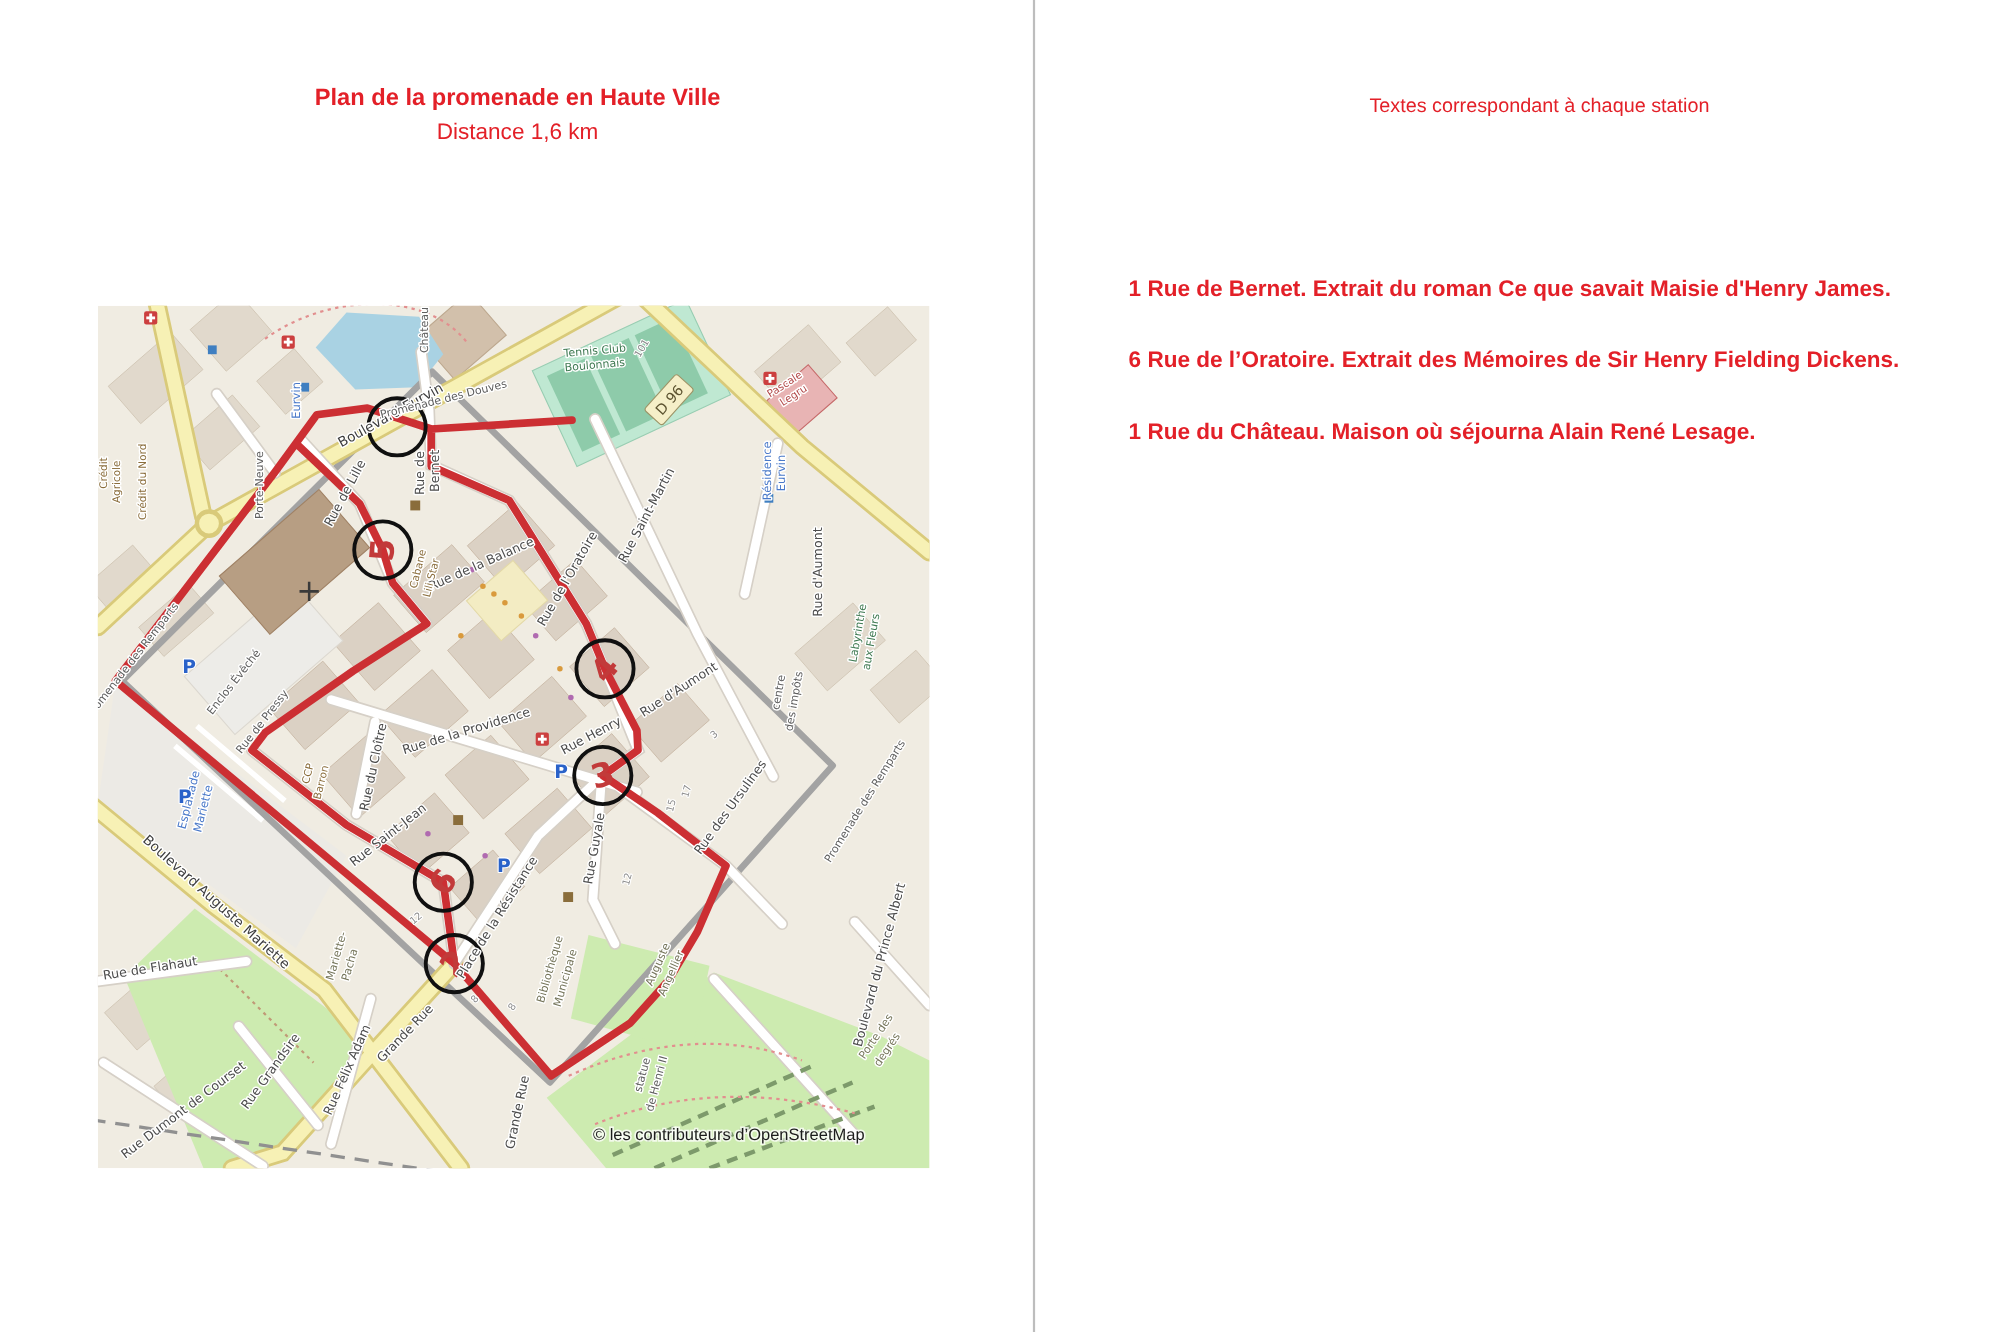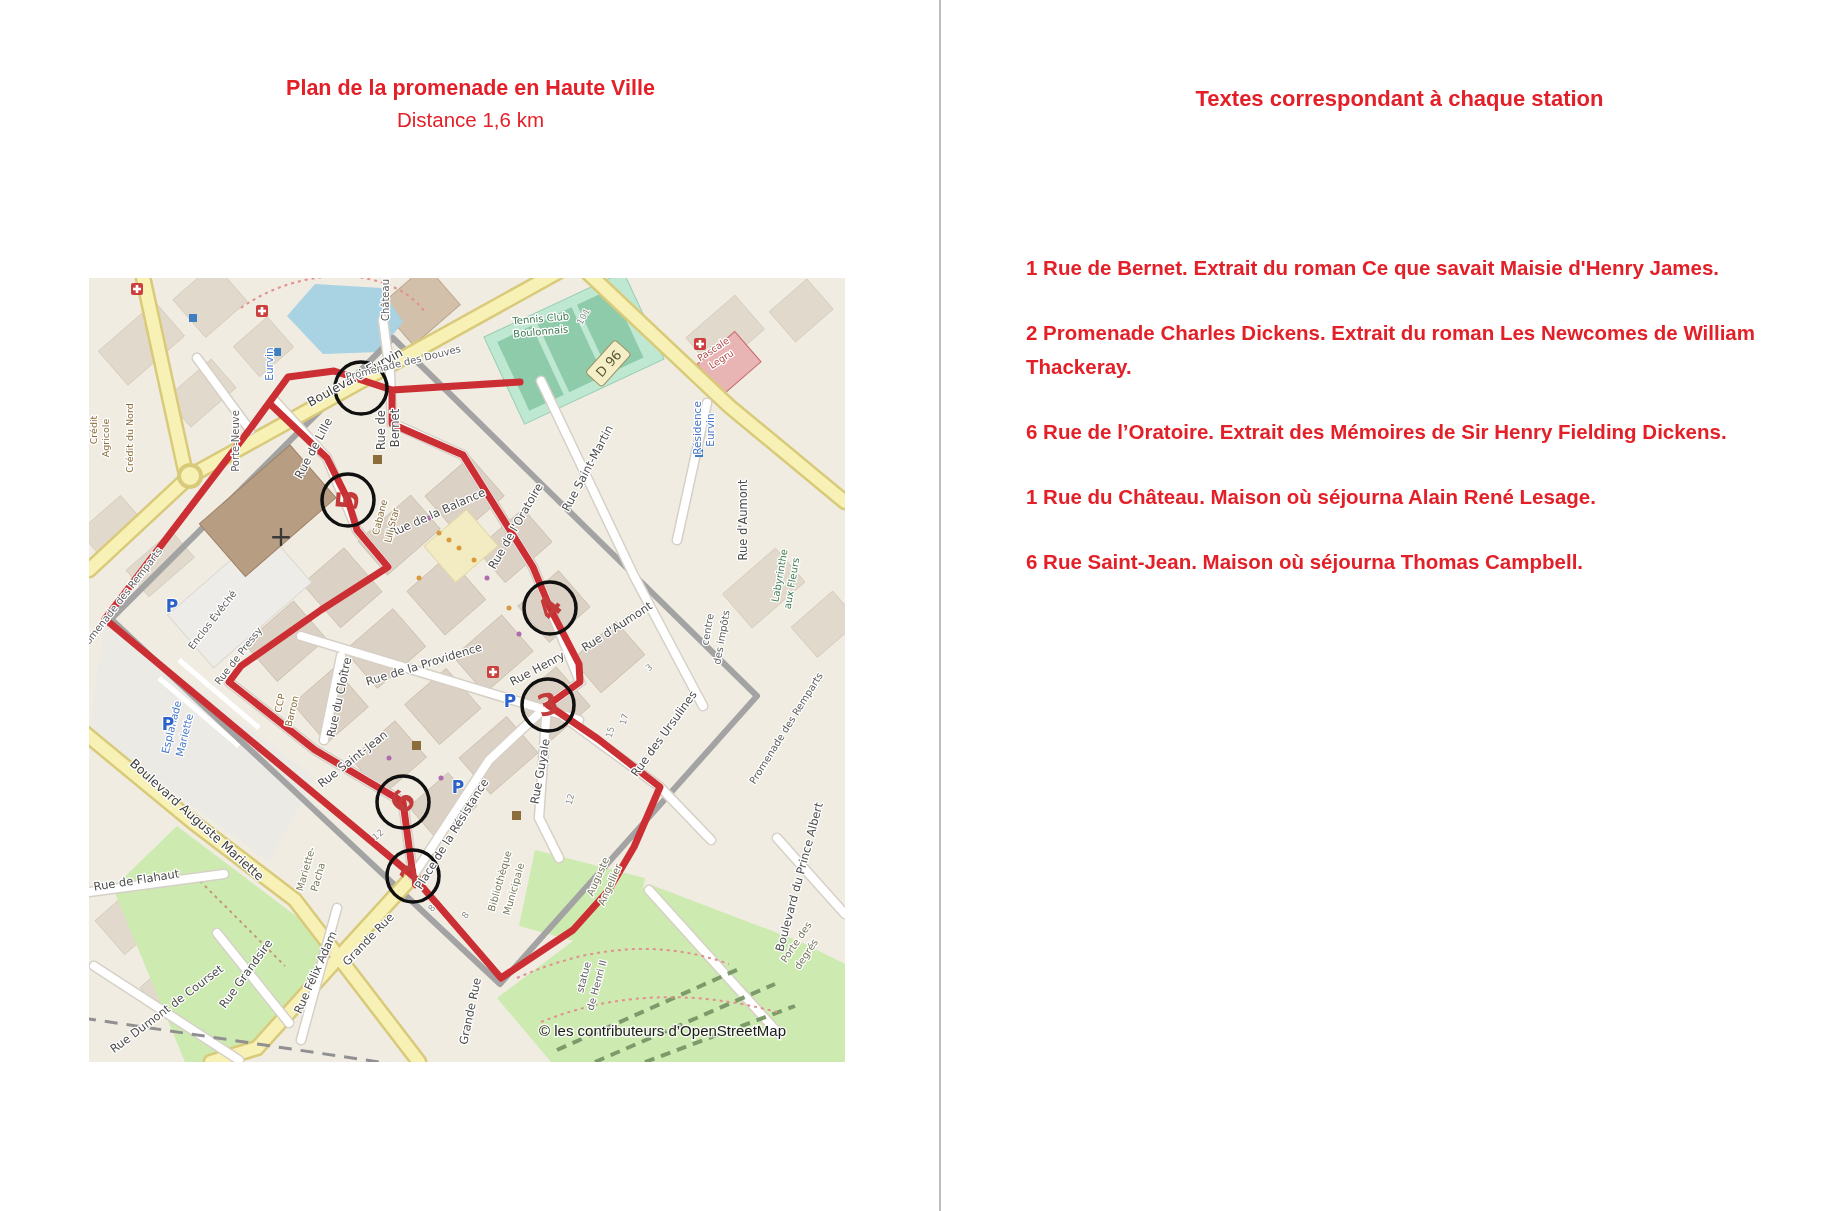--- a/index.html
+++ b/index.html
@@ -9,21 +9,21 @@
   
   .left-col{position:absolute;left:0;top:0;width:941px;height:865px;}
   .left-head{padding-top:76px;text-align:center;color:#e32028;}
   .left-title{font-size:21.5px;font-weight:bold;margin:0;}
   .left-sub{font-size:20.5px;margin:7px 0 0 0;}
   .map-wrap{position:absolute;left:89px;top:278px;width:756px;height:784px;}
   
   .right-col{position:absolute;left:941px;top:0;width:887px;height:1211px;
              padding:0;box-sizing:border-box;color:#e32028;}
   .right-inner{margin:86px 55px 0 85px;width:747px;}
-  .right-heading{font-size:22px;font-weight:bold;text-align:center;margin:0;}
+  .right-heading{font-size:18px;font-weight:normal;text-align:center;margin:0;}
   .right-items{margin-top:139px;width:745px;font-weight:bold;}
   .right-items p{font-size:20.5px;line-height:34px;margin:0 0 31px 0;}
   
   svg{display:block;}
   .lbl{font-family:"DejaVu Sans",sans-serif;font-size:11.5px;fill:#4c4c4c;
        text-anchor:middle;paint-order:stroke;stroke:#ffffff;stroke-width:2.6px;
        stroke-linejoin:round;}
   .lbl-road{fill:#3d3d3d;font-size:12.5px;}
   .lbl-small{fill:#5f5f5f;font-size:10px;}
   .lbl-blue{fill:#4a79c9;font-size:10.5px;}
@@ -288,19 +288,17 @@
   </div>
 </div>
 
 <div class="divider"></div>
 
 <div class="right-col">
   <div class="right-inner">
     <p class="right-heading">Textes correspondant à chaque station</p>
     <div class="right-items">
       <p>1 Rue de Bernet. Extrait du roman Ce que savait Maisie d'Henry James.</p>
-      <p>2 Promenade Charles Dickens. Extrait du roman Les Newcomes de William Thackeray.</p>
       <p>6 Rue de l’Oratoire. Extrait des Mémoires de Sir Henry Fielding Dickens.</p>
       <p>1 Rue du Château. Maison où séjourna Alain René Lesage.</p>
-      <p>6 Rue Saint-Jean. Maison où séjourna Thomas Campbell.</p>
     </div>
   </div>
 </div>
 
 </body></html>

